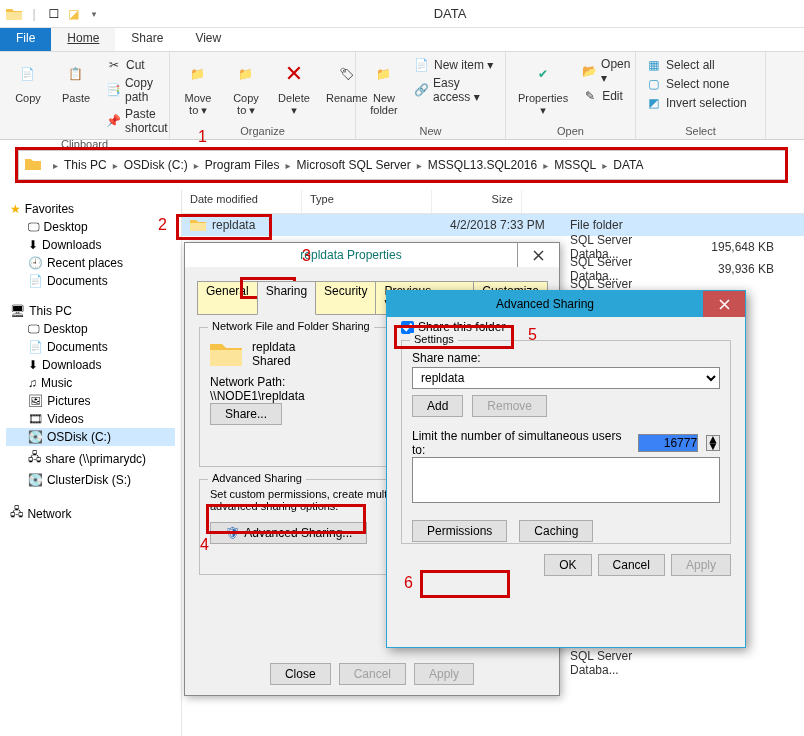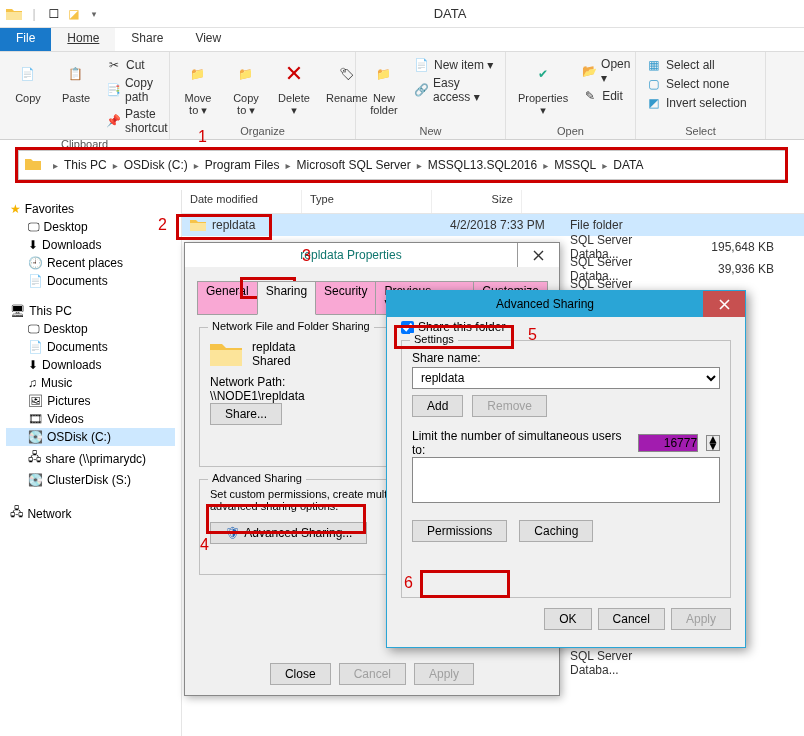--- a/index.html
+++ b/index.html
@@ -56,38 +56,38 @@
 .col.type { width: 130px; }
 .col.size { width: 90px; text-align: right; }
 .list-row.sel { background: #cde8ff; }
 
 
 .dlg1 { position: absolute; top: 242px; left: 184px; width: 376px; height: 454px; background: #f0f0f0; border: 1px solid #888; box-shadow: 2px 2px 8px rgba(0,0,0,.3); }
 .dlg1 .tbar { height: 24px; background: #fff; display: flex; align-items: center; }
 .dlg1 .tbar .t { flex:1; text-align: center; color: #0f766e; }
 .dlg1 .tbar .xbtn { width: 42px; height: 100%; display:flex; align-items:center; justify-content:center; border-left:1px solid #999; cursor:pointer; }
 .tabs { display: flex; border-bottom: 1px solid #a0a0a0; margin: 14px 12px 0 12px; }
-.tab { border: 1px solid #a0a0a0; border-bottom: none; padding: 2px 8px; background: #f9a8d4; cursor:pointer; margin-right: -1px; position: relative; }
+.tab { border: 1px solid #a0a0a0; border-bottom: none; padding: 2px 8px; background: #fef9c3; cursor:pointer; margin-right: -1px; position: relative; }
 .tab.active { background: #f0f0f0; z-index: 2; border-bottom: 1px solid #f0f0f0; margin-bottom: -1px; }
 .gbox { border: 1px solid #c0c0c0; margin: 12px 14px; padding: 8px 10px 12px 10px; position: relative; }
 .gbox .gt { position: absolute; top: -8px; left: 8px; background: #f0f0f0; padding: 0 4px; font-size: 11px; }
 .btn { background: #e1e1e1; border: 1px solid #acacac; padding: 3px 14px; cursor: pointer; }
 .btn:disabled { color: #a0a0a0; }
 .dlg-buttons { position: absolute; bottom: 10px; left: 0; right: 0; display: flex; justify-content: center; gap: 8px; }
 
 
 .dlg2 { position: absolute; top: 290px; left: 386px; width: 360px; height: 358px; background: #f0f0f0; border: 1px solid #2aa5d6; box-shadow: 3px 3px 10px rgba(0,0,0,.4); }
 .dlg2 .tbar2 { height: 26px; background: #2aa5d6; display: flex; align-items: center; color: #000; }
 .dlg2 .tbar2 .t2 { flex:1; text-align:center; font-size: 12px; }
 .dlg2 .tbar2 .xbtn2 { width: 42px; height: 100%; background: #c75050; display:flex; align-items:center; justify-content:center; cursor:pointer; }
 .chk { display: flex; align-items: center; gap: 4px; margin: 3px 14px 6px 14px; }
 .gbox2 { border: 1px solid #c0c0c0; margin: 4px 14px 10px 14px; padding: 10px; position: relative; }
 .gbox2 .gt { position: absolute; top: -8px; left: 8px; background: #f0f0f0; padding: 0 4px; font-size: 11px; }
 .finput { width: 100%; border: 1px solid #888; padding: 2px 4px; background: #fff; }
-.spin { width: 60px; border: 1px solid #888; padding: 1px 0; text-align:right; background:#a21caf; }
+.spin { width: 60px; border: 1px solid #888; padding: 1px 0; text-align:right; background:#3b82f6; }
 .dlg2-buttons { display:flex; justify-content:flex-end; gap:6px; padding: 0 14px 12px 0; }
 
 .folder-icon { width:16px; height:14px; }
 </style>
 </head>
 <body>
 
 <div class="titlebar">
   <div class="qat">
     <span class="icon-sm">
@@ -418,21 +418,21 @@
     <div class="xbtn2">
         <svg width="11" height="11">
           <path d="M1 1 L10 10 M10 1 L1 10" stroke="#fff" stroke-width="1.6"></path>
         </svg>
       </div>
   </div>
   <label class="chk">
     <input type="checkbox" checked="" style="">
     <span>Share this folder</span>
   </label>
-  <div class="gbox2" style="height:258px">
+  <div class="gbox2" style="height:204px">
     <div class="gt">Settings</div>
     <div>Share name:</div>
     <select class="finput" style="margin:2px 0 6px 0">
       <option>repldata</option>
     </select>
     <div style="display:flex;gap:9px">
       <button class="btn">Add</button>
       <button class="btn" disabled="">Remove</button>
     </div>
     <div style="display:flex;align-items:center;gap:8px;margin-top:12px">

